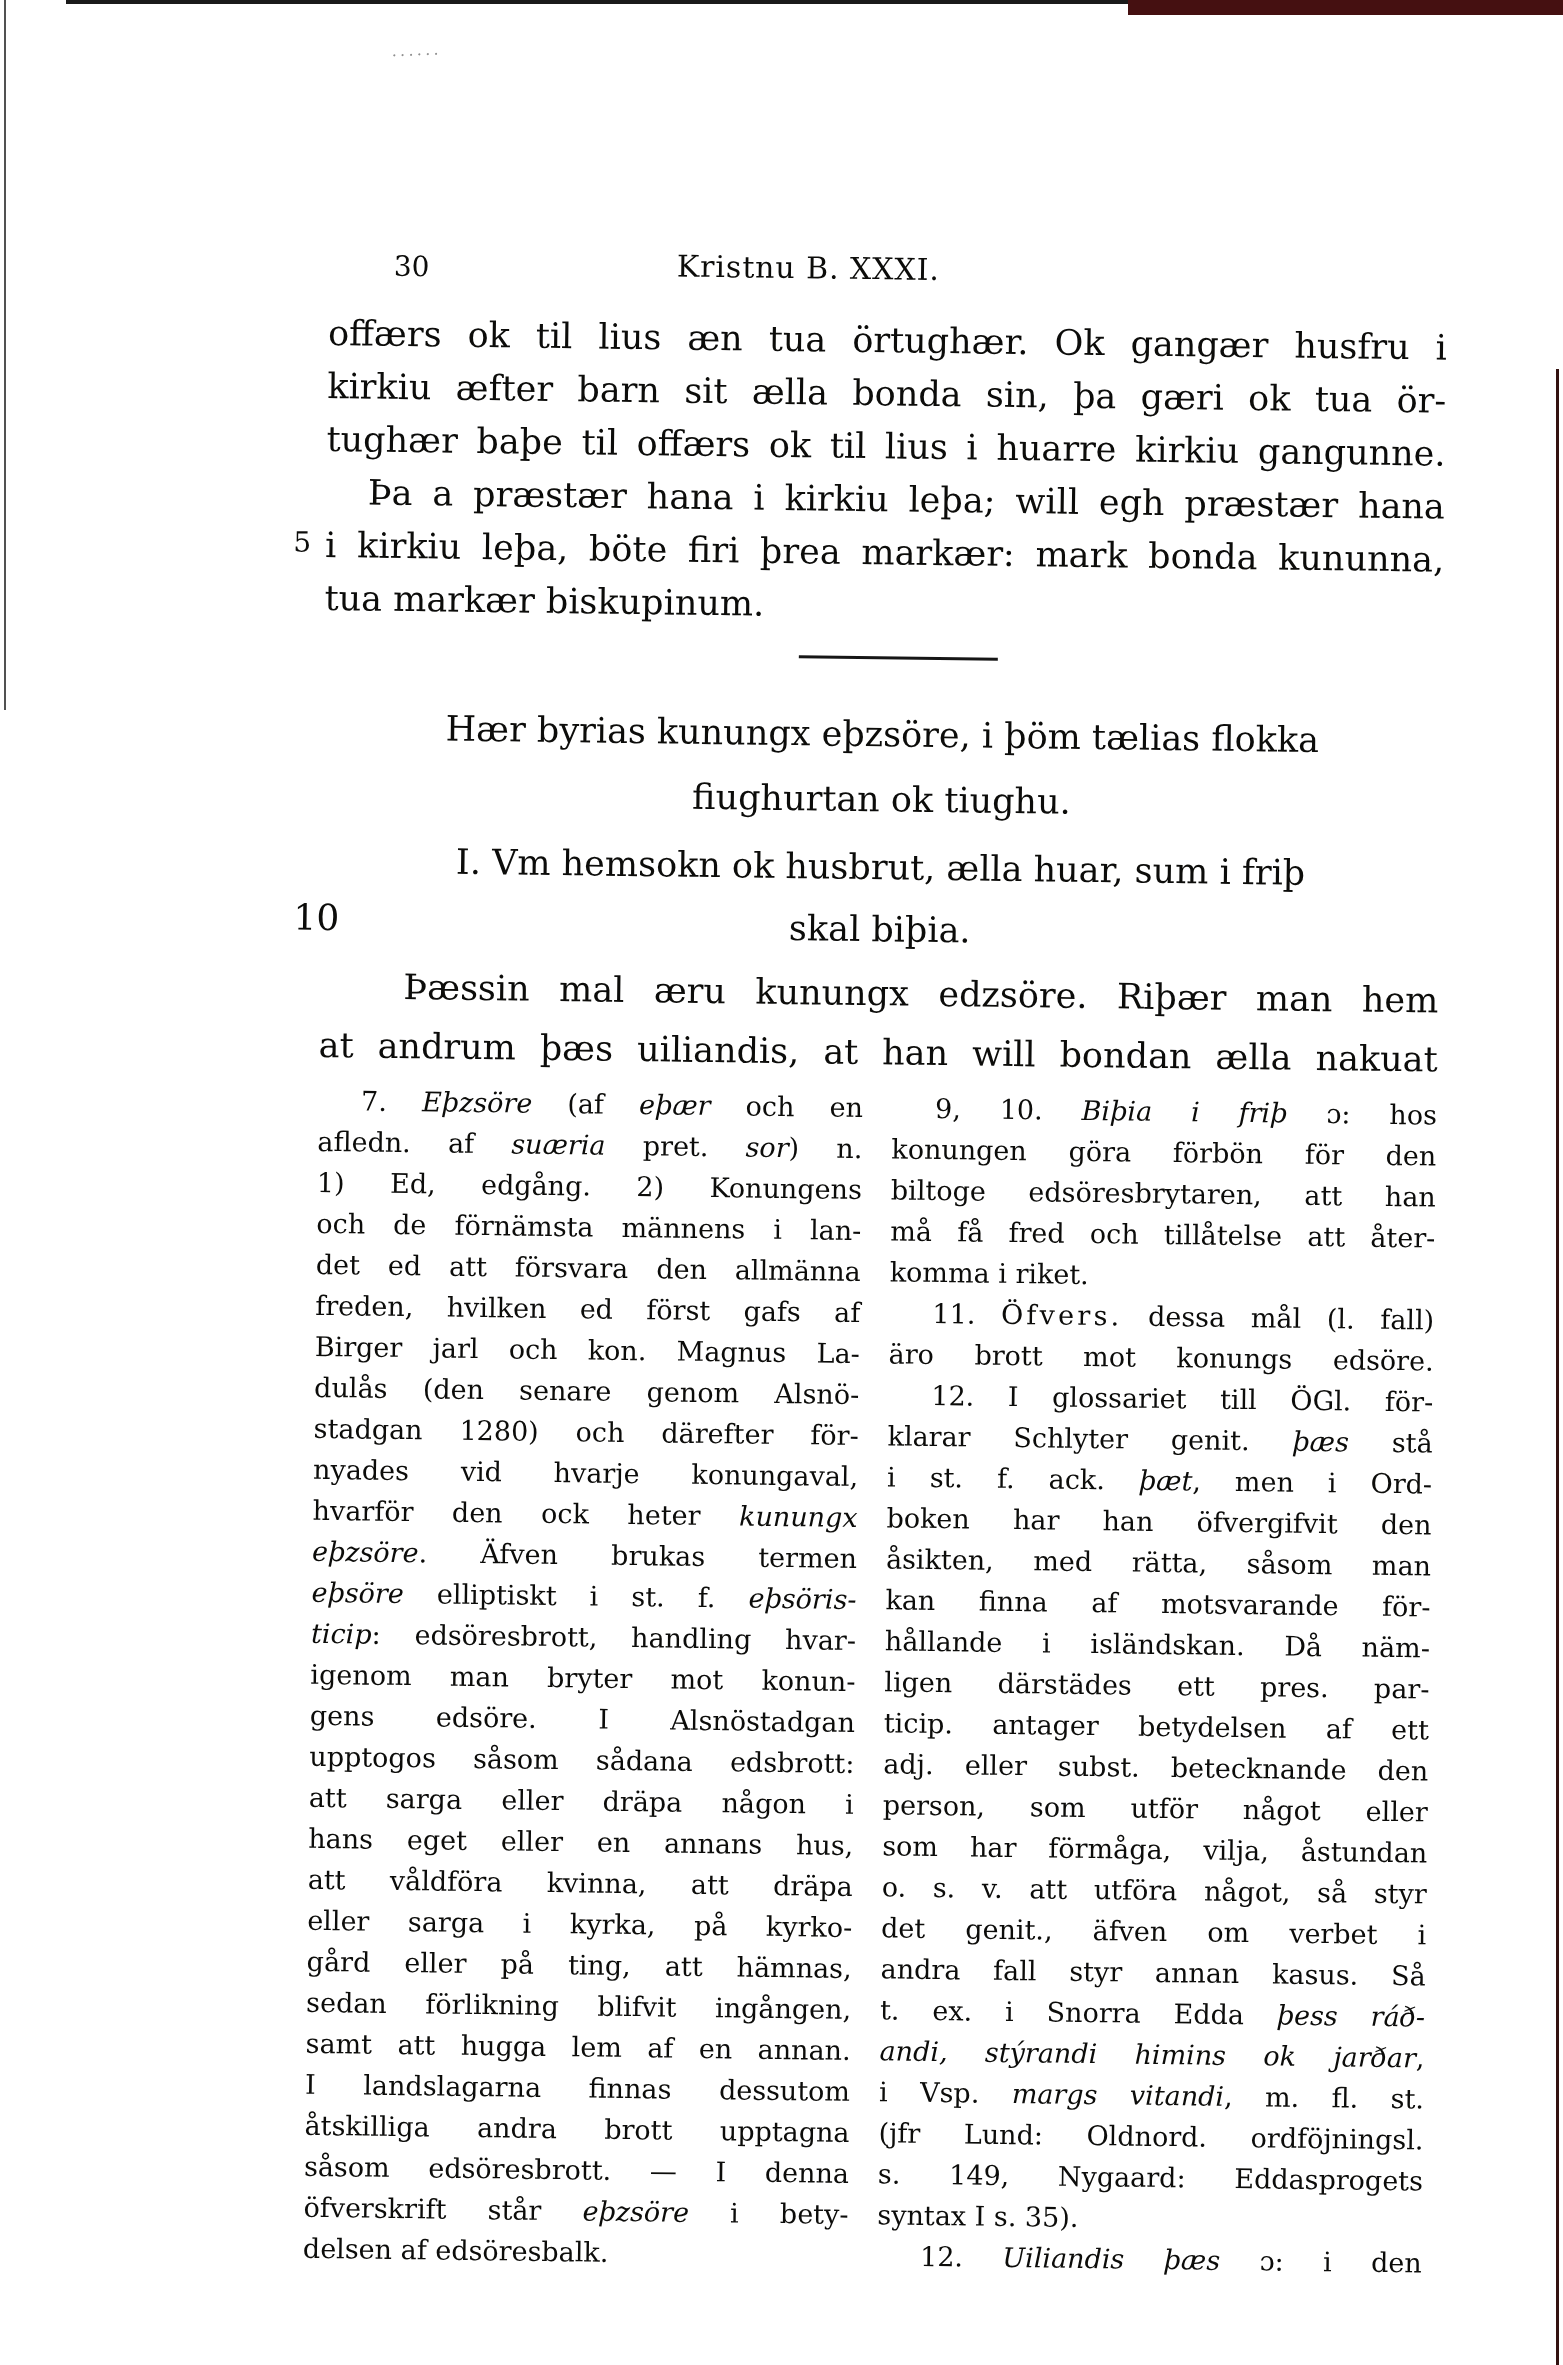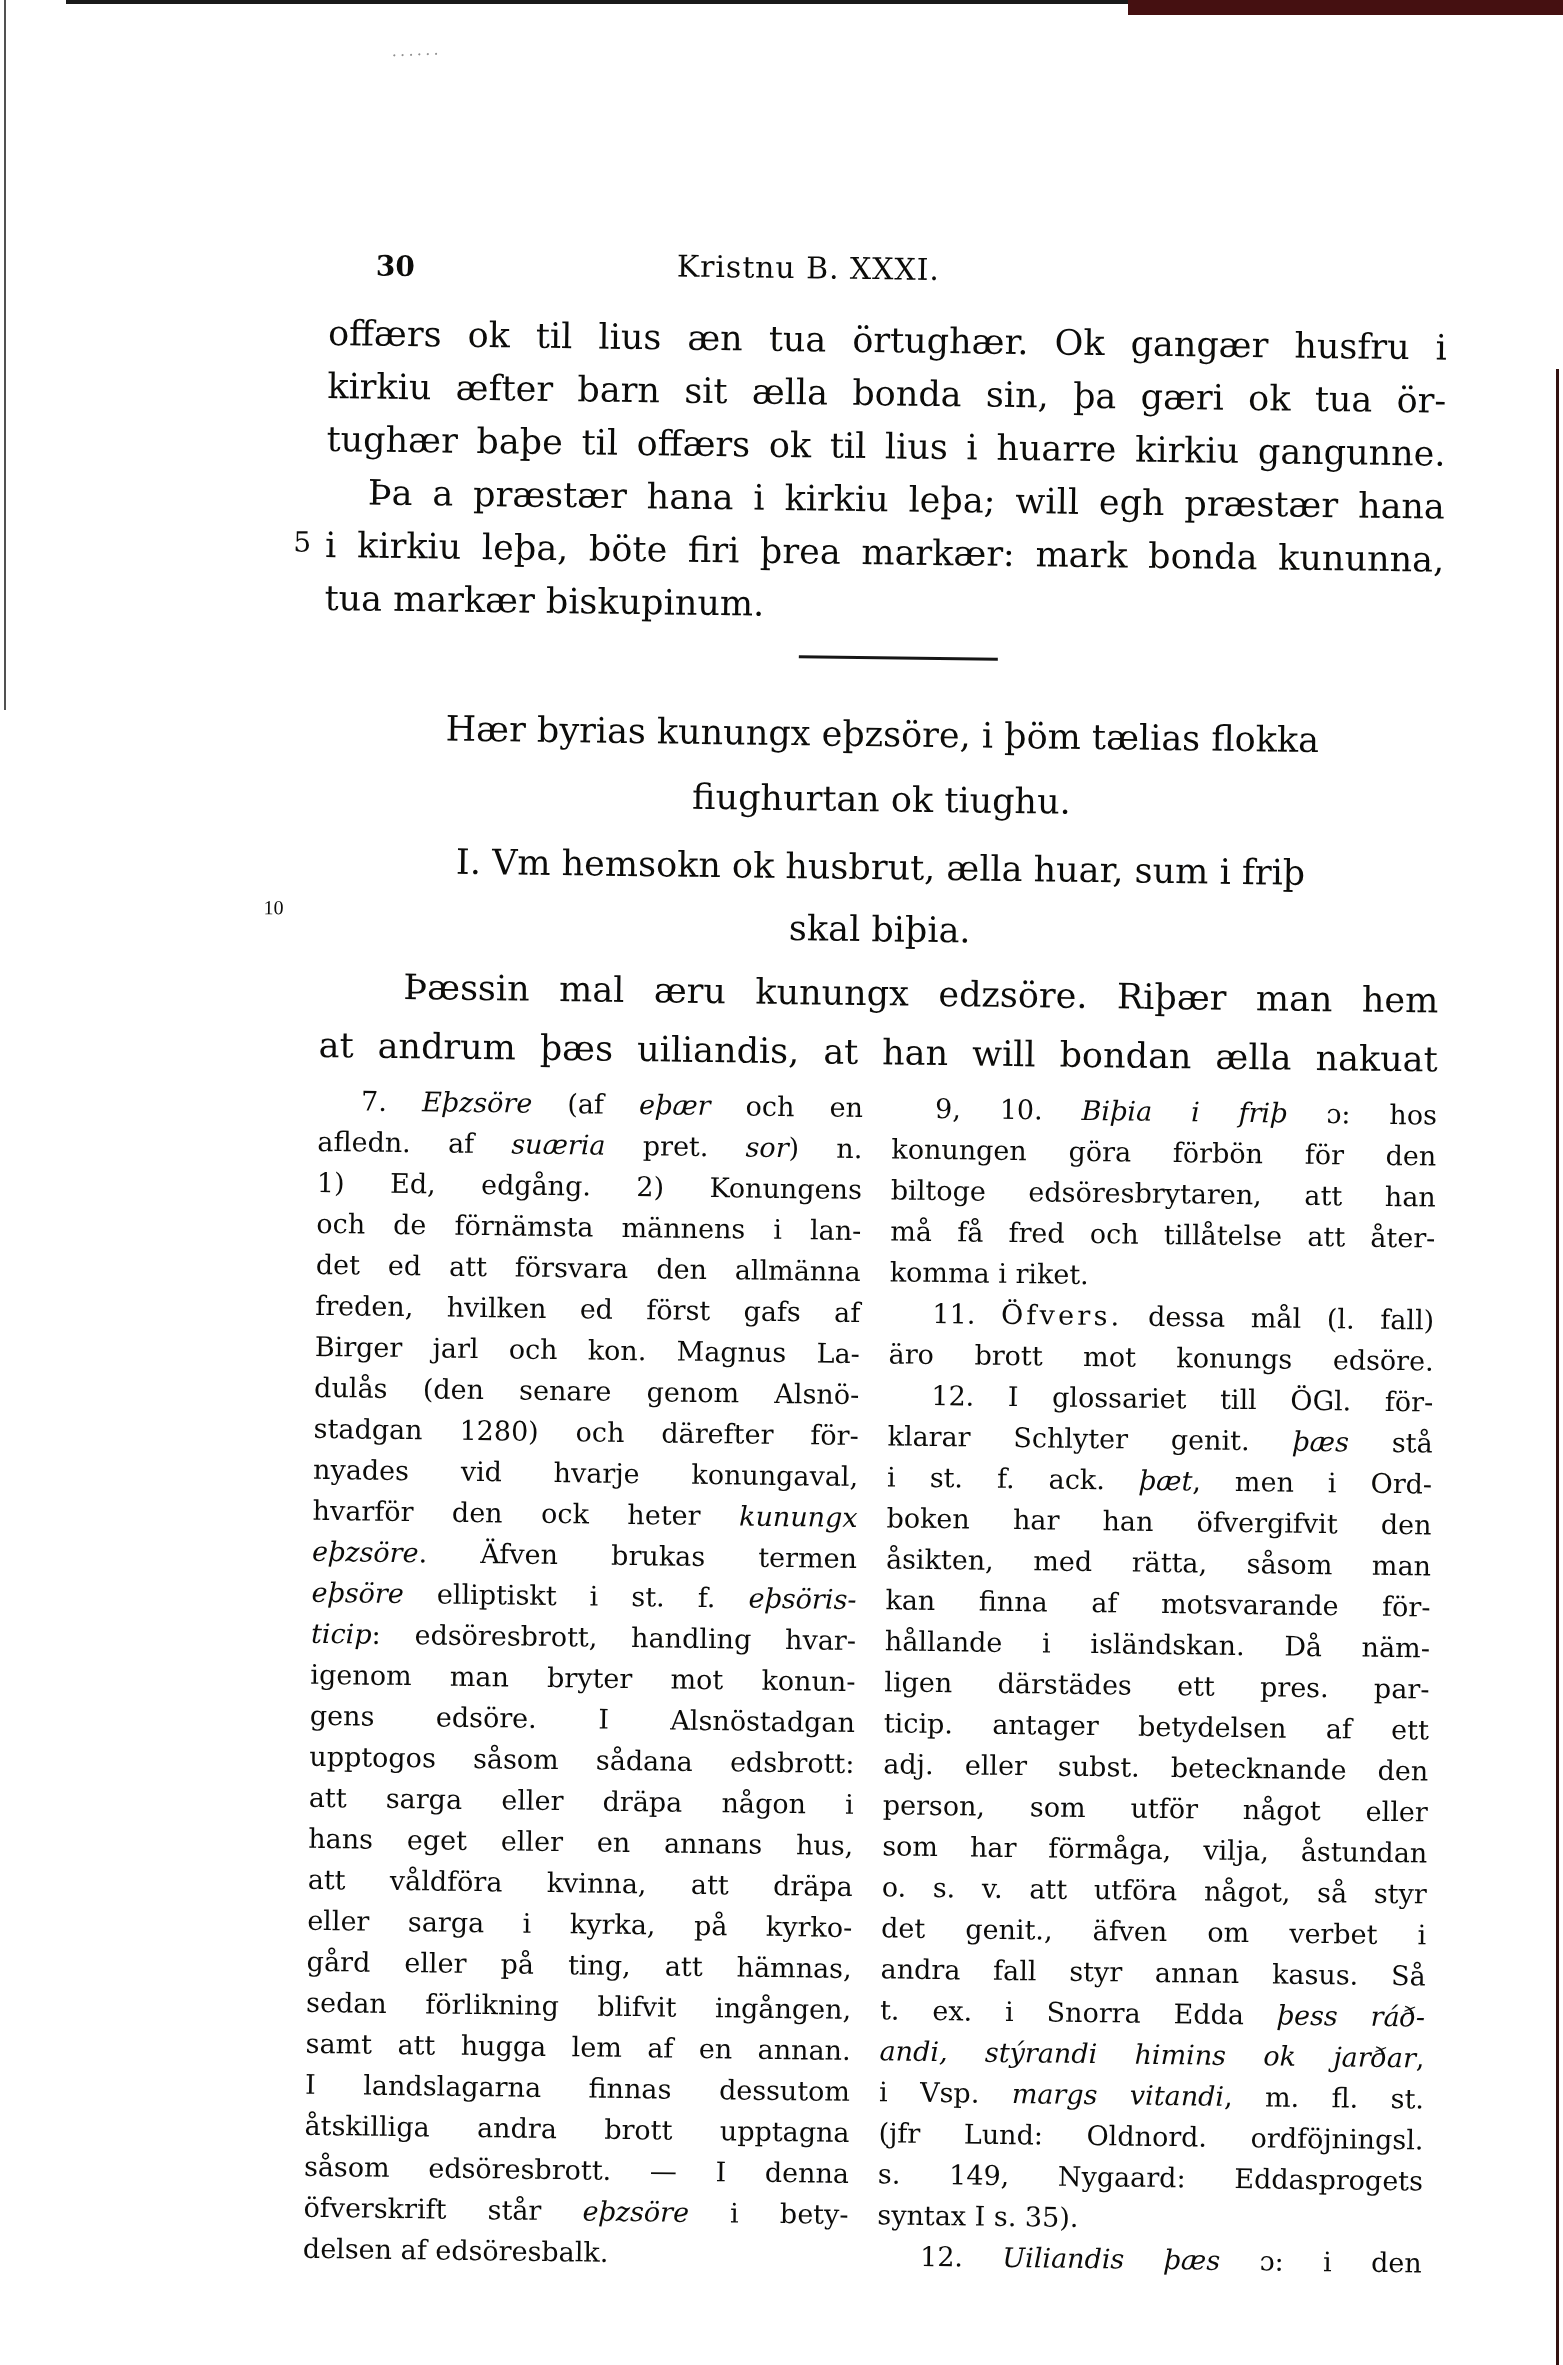--- a/index.html
+++ b/index.html
@@ -12,38 +12,38 @@
     font-family:"DejaVu Serif","Liberation Serif",serif;
     color:#0c0c0a;
   }
   .rot{
     position:absolute;left:0;top:0;width:1563px;height:2584px;
     transform:rotate(0.75deg);
     transform-origin:331px 260px;
   }
   
   .header{position:absolute;left:329px;top:244px;width:1119px;height:47px;}
-  .pageno{position:absolute;left:47px;top:4.7px;font-size:28px;font-weight:bold;}
+  .pageno{position:absolute;left:65px;top:4.7px;font-size:28px;}
   .running{position:absolute;left:348px;top:0;font-size:30px;letter-spacing:0.9px;}
   
   .mainpara{position:absolute;left:329px;top:307px;width:1119px;font-size:35px;}
   .intro{position:absolute;left:329px;top:957px;width:1119px;font-size:35px;}
   .intro .mline{line-height:59px;}
   .mline{
     text-align:justify;text-align-last:justify;
     line-height:53px;white-space:normal;
   }
   .mline.noj{text-align-last:left;}
   
   .h1{position:absolute;left:329px;top:695px;width:1119px;font-size:35px;line-height:65px;text-align:center;}
   .h2{position:absolute;left:329px;top:829px;width:1119px;font-size:35px;line-height:62px;text-align:center;}
   .hline{text-align:center;}
   
   .num5{position:absolute;left:297px;top:526px;font-size:28px;}
-  .num10{position:absolute;left:272px;top:897px;font-size:20px;font-family:Liberation Serif, serif;}
+  .num10{position:absolute;left:302px;top:897px;font-size:36px;}
   
   .rule{position:absolute;left:804px;top:649px;width:199px;height:3.3px;background:#161616;}
   
   .colL{position:absolute;left:329px;top:1080px;width:545px;font-size:27px;}
   .colR{position:absolute;left:903px;top:1080px;width:545px;font-size:27px;}
   .cline{
     text-align:justify;text-align-last:justify;
     line-height:41px;
   }
   .cline.noj{text-align-last:left;}

